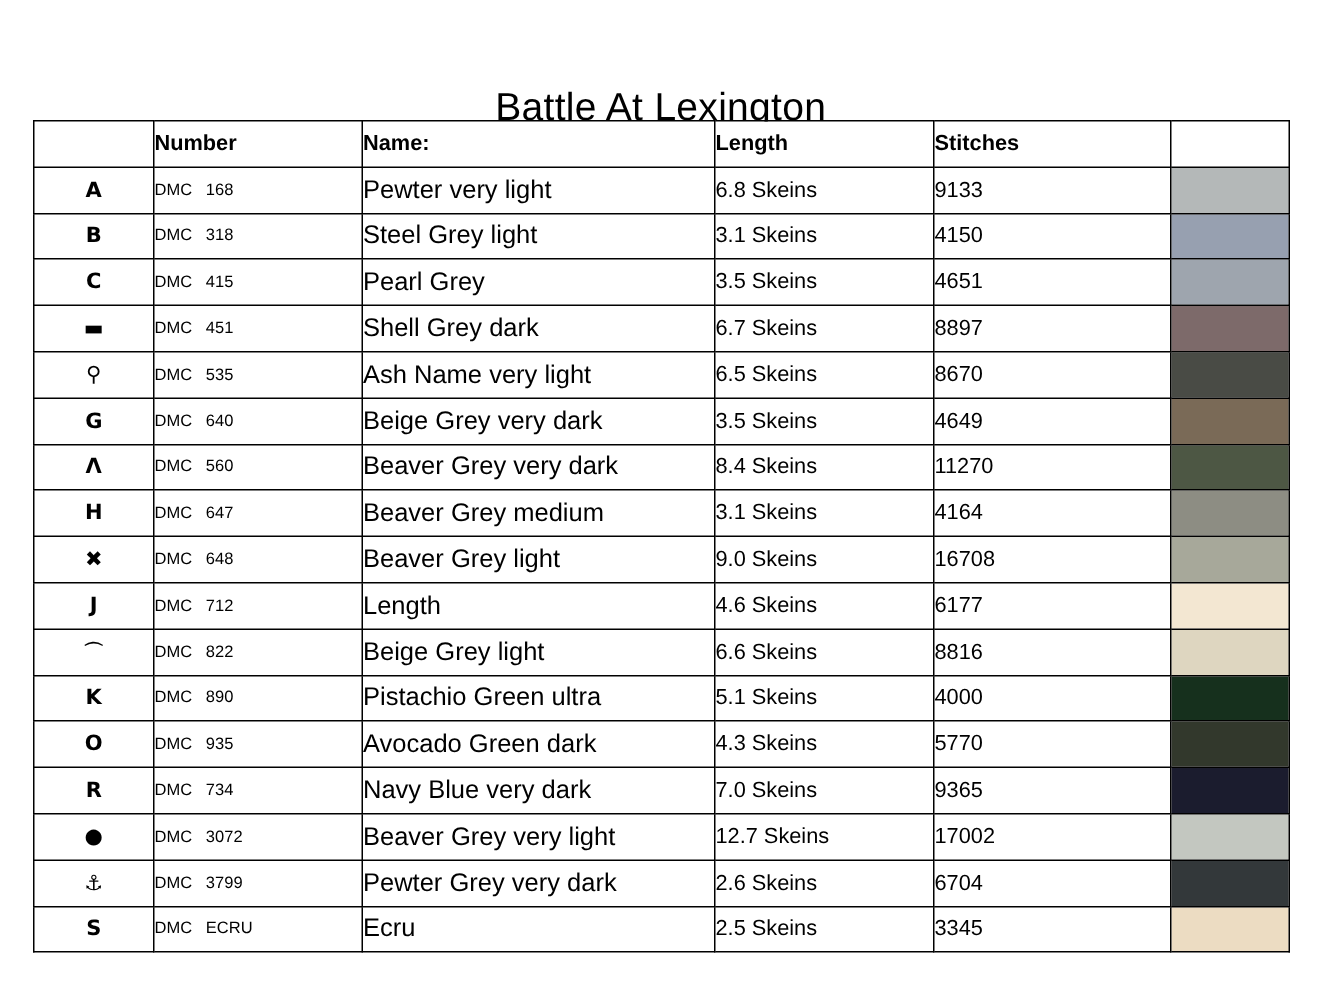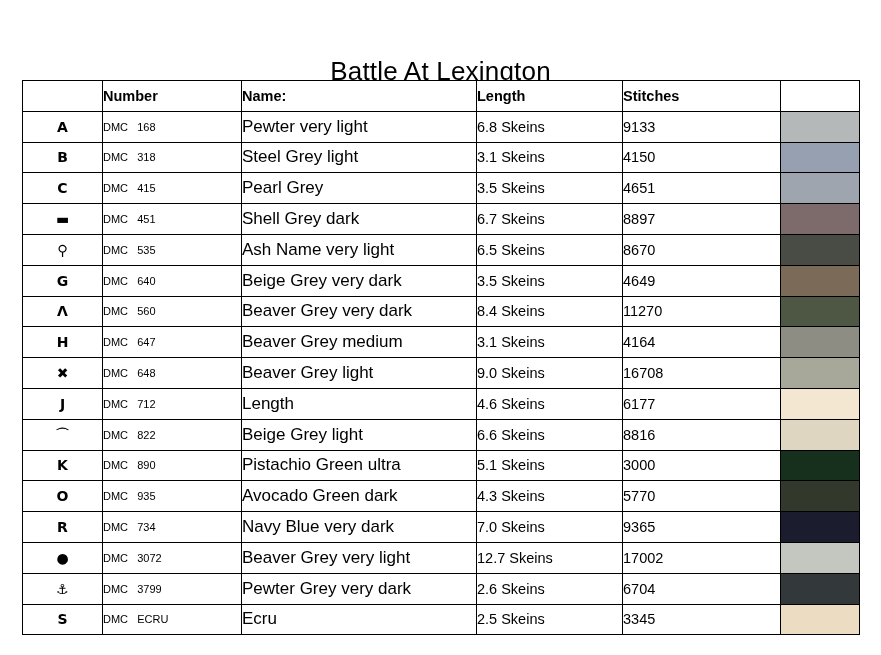--- a/index.html
+++ b/index.html
@@ -234,21 +234,21 @@
             <td class="stitches">8816</td>
             <td class="swatch">
               <span class="swatch-fill" style="background: rgb(222, 214, 192);"></span>
             </td>
           </tr>
           <tr>
             <td class="sym">K</td>
             <td class="num"><span>DMC</span><span>&nbsp;&nbsp;&nbsp;</span><span>890</span></td>
             <td class="name">Pistachio Green ultra</td>
             <td class="len">5.1 Skeins</td>
-            <td class="stitches">3000</td>
+            <td class="stitches">4000</td>
             <td class="swatch">
               <span class="swatch-fill" style="background: rgb(22, 48, 29);"></span>
             </td>
           </tr>
           <tr>
             <td class="sym">O</td>
             <td class="num"><span>DMC</span><span>&nbsp;&nbsp;&nbsp;</span><span>935</span></td>
             <td class="name">Avocado Green dark</td>
             <td class="len">4.3 Skeins</td>
             <td class="stitches">5770</td>

